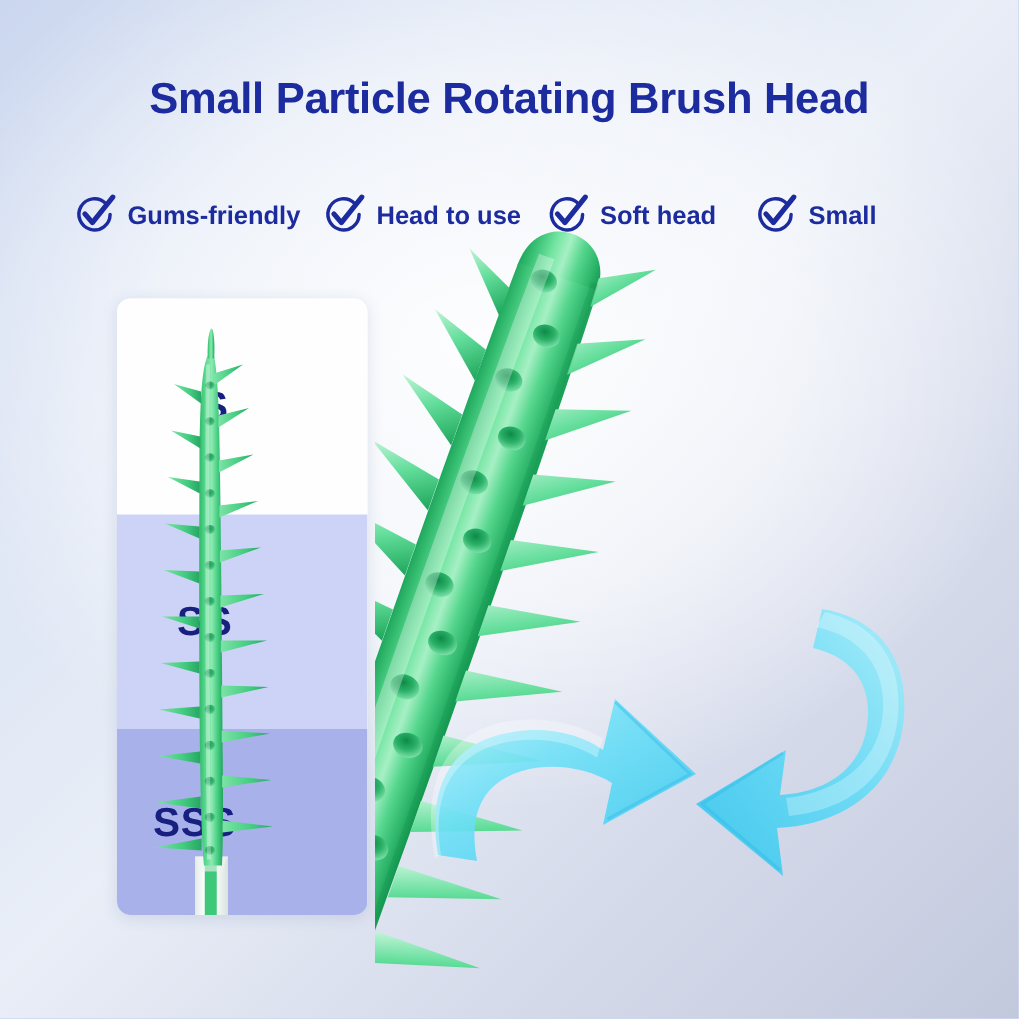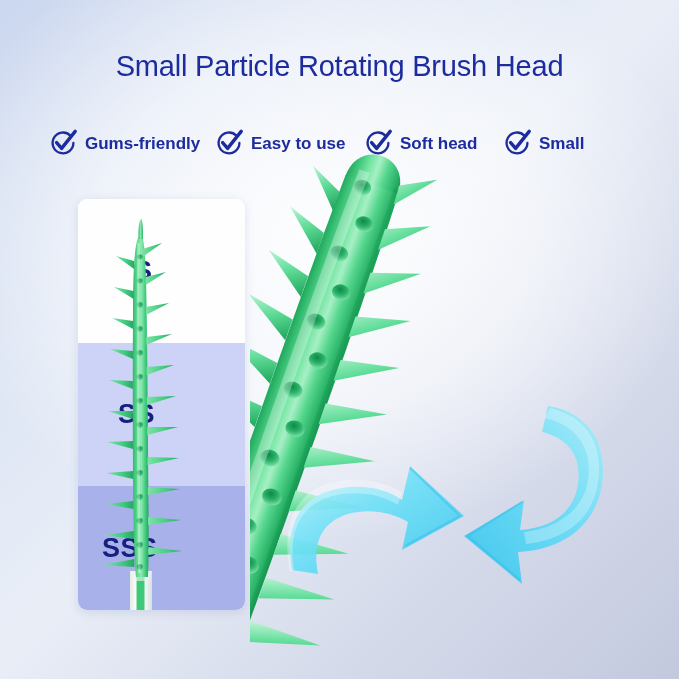--- a/index.html
+++ b/index.html
@@ -25,21 +25,21 @@
   }
 
   
   #title {
     position: absolute;
     top: 50px;
     left: 0;
     width: 679px;
     text-align: center;
     font-size: 29px;
-    font-weight: normal;
+    font-weight: bold;
     color: #1c2b9e;
     letter-spacing: -0.2px;
     white-space: nowrap;
   }
 
   
   #badges {
     position: absolute;
     top: 126px;
     left: 40px;
@@ -136,21 +136,21 @@
         <path d="M8.6 14.6 L13.6 20.4 L27.2 3.4" fill="none" stroke="#1c2b9e" stroke-width="3.4" stroke-linecap="round" stroke-linejoin="round"></path>
       </svg>
       <span class="badge-label">Gums-friendly</span>
     </div>
 
     <div class="badge" id="badge-1" style="left: 174px;">
       <svg class="badge-icon" viewBox="0 0 30 30">
         <path d="M22.4 7.6 A10.4 10.4 0 1 0 25.4 15" fill="none" stroke="#1c2b9e" stroke-width="2.3" stroke-linecap="round"></path>
         <path d="M8.6 14.6 L13.6 20.4 L27.2 3.4" fill="none" stroke="#1c2b9e" stroke-width="3.4" stroke-linecap="round" stroke-linejoin="round"></path>
       </svg>
-      <span class="badge-label">Easy to use</span>
+      <span class="badge-label">Head to use</span>
     </div>
 
     <div class="badge" id="badge-2" style="left: 323px;">
       <svg class="badge-icon" viewBox="0 0 30 30">
         <path d="M22.4 7.6 A10.4 10.4 0 1 0 25.4 15" fill="none" stroke="#1c2b9e" stroke-width="2.3" stroke-linecap="round"></path>
         <path d="M8.6 14.6 L13.6 20.4 L27.2 3.4" fill="none" stroke="#1c2b9e" stroke-width="3.4" stroke-linecap="round" stroke-linejoin="round"></path>
       </svg>
       <span class="badge-label">Soft head</span>
     </div>
 

